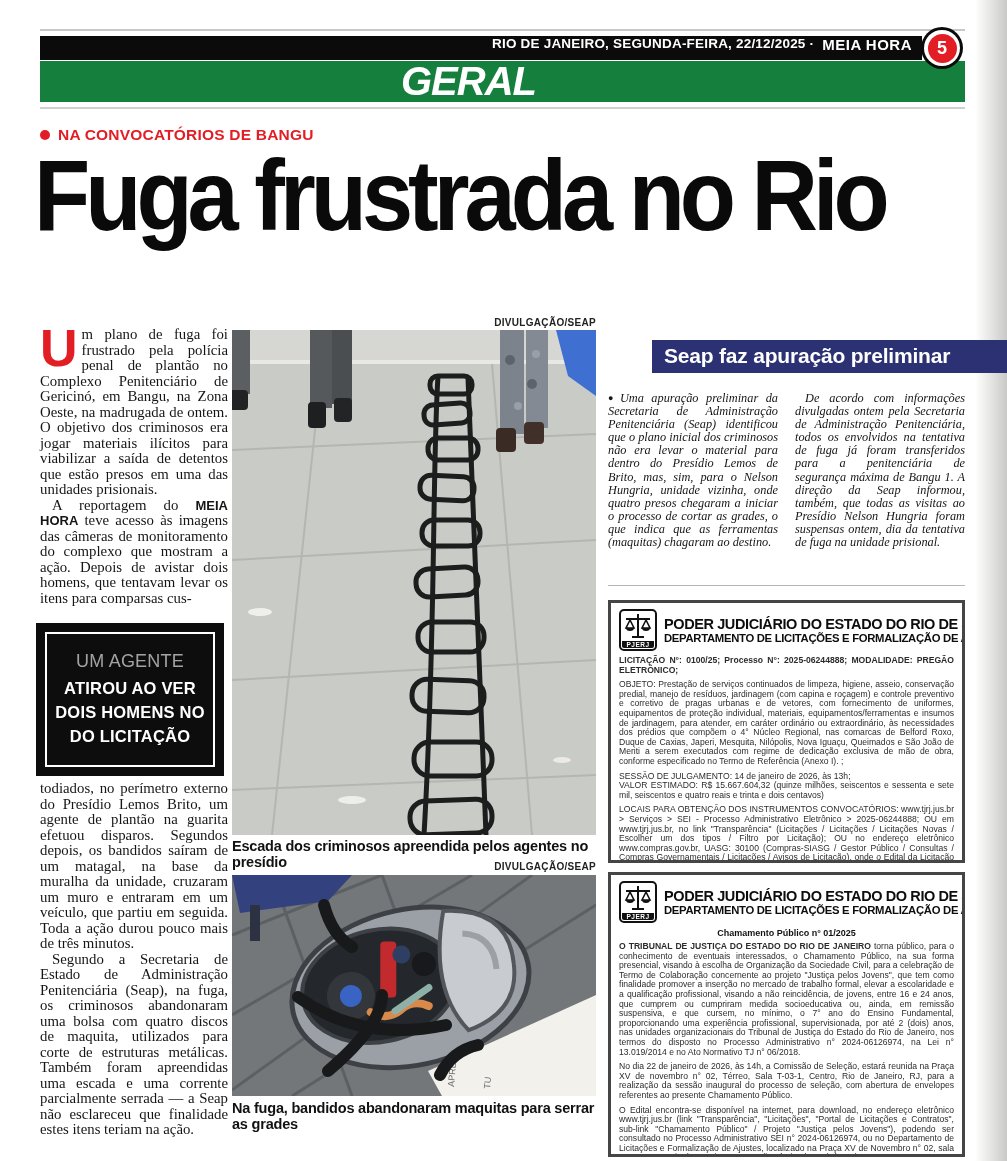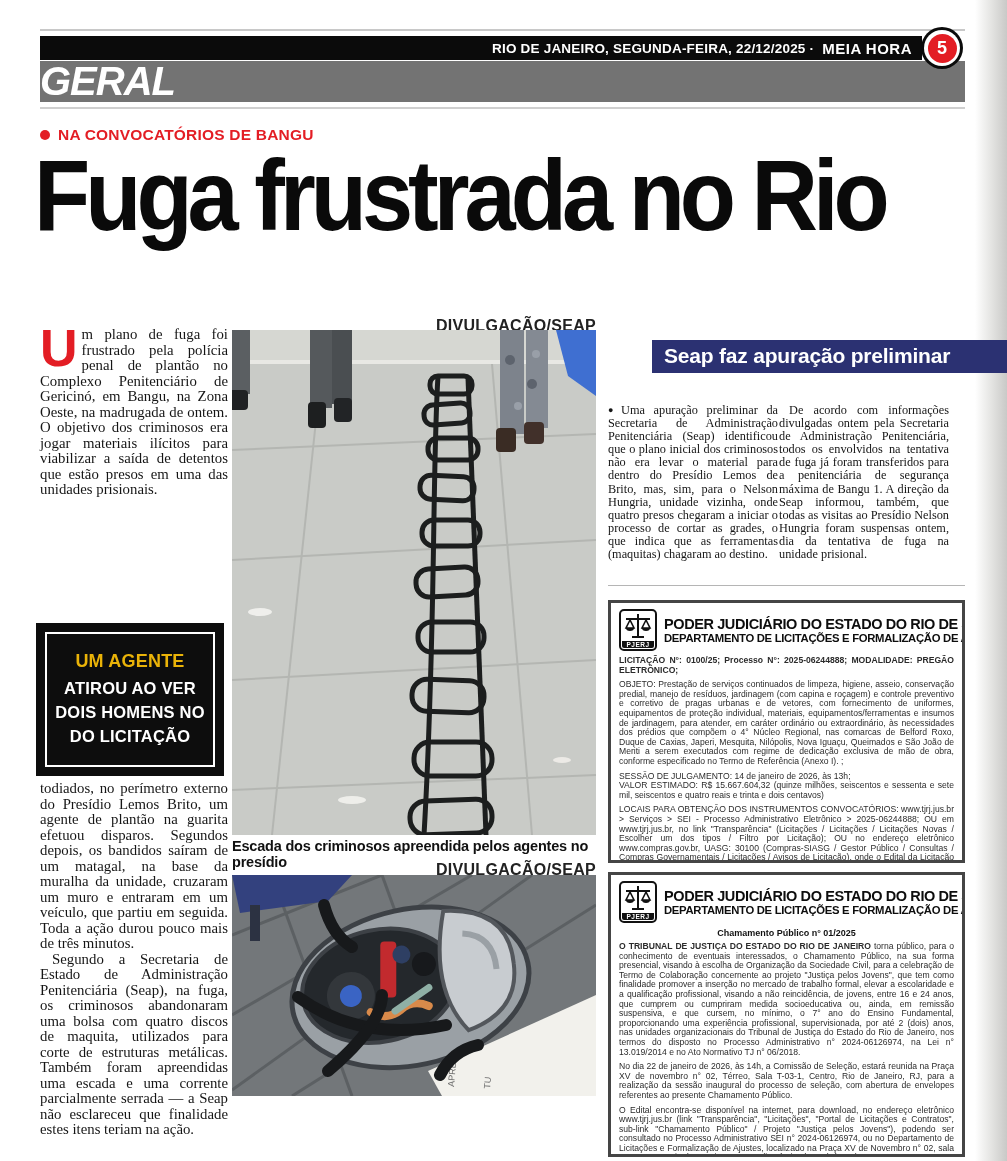--- a/index.html
+++ b/index.html
@@ -5,31 +5,31 @@
   * { margin:0; padding:0; box-sizing:border-box; }
   html,body { background:#fff; }
   body { font-family:"Liberation Sans", sans-serif; }
   #page { position:relative; width:1007px; height:1161px; background:#fff; overflow:hidden; }
   .edge-shade { position:absolute; right:0; top:0; width:32px; height:100%;
     background:linear-gradient(90deg, #fff 0%, #e2e2e0 55%, #c9c9c7 100%); }
 
   
   .top-rule { position:absolute; left:40px; top:29px; width:925px; height:2px; background:#c8c8c8; }
   .masthead-bar { position:absolute; left:40px; top:36px; width:882px; height:24px; background:#0b0b0b;
-    display:flex; align-items:center; justify-content:flex-end; padding-right:10px; }
+    display:flex; justify-content:flex-end; padding-right:10px; }
   .masthead-bar .dateline { color:#fff; font-weight:bold; font-size:13.5px; letter-spacing:.2px; }
   .masthead-bar .brand { color:#fff; font-weight:bold; font-size:15px; margin-left:8px; letter-spacing:.5px; }
   .page-badge { position:absolute; left:921px; top:27px; width:42px; height:42px; border-radius:50%;
     background:#0b0b0b; display:flex; align-items:center; justify-content:center; z-index:3; }
   .page-badge .inner { width:36px; height:36px; border-radius:50%; background:#fff;
     display:flex; align-items:center; justify-content:center; }
   .page-badge .core { width:29px; height:29px; border-radius:50%; background:#e31d24;
     display:flex; align-items:center; justify-content:center; color:#fff; font-weight:bold; font-size:18px; }
-  .section-bar { position:absolute; left:40px; top:61px; width:925px; height:41px; background:#737373;
-    display:flex; align-items:center; justify-content:flex-start; padding-right:68px; }
+  .section-bar { position:absolute; left:40px; top:61px; width:925px; height:41px; background:#15803d;
+    display:flex; align-items:center; justify-content:center; padding-right:68px; }
   .section-bar .section { color:#fff; font-size:40px; font-weight:bold; font-style:italic;
     letter-spacing:-1px; transform:scaleY(1.02); }
   .thin-rule { position:absolute; left:40px; top:107px; width:925px; height:2px; background:#cfcfcf; }
 
   
   .kicker { position:absolute; left:40px; top:126px; display:flex; align-items:center; }
   .kicker-dot { width:10px; height:10px; border-radius:50%; background:#e31d24; margin-right:8px; }
   .kicker span { color:#e31d24; font-weight:bold; font-size:15.5px; letter-spacing:.2px; }
   .headline { position:absolute; left:34px; top:146px; width:950px; font-size:92px; font-weight:bold;
     color:#0a0a0a; letter-spacing:-5px; line-height:1.0; white-space:nowrap; transform:scaleY(1.08); transform-origin:left top; }
@@ -43,38 +43,38 @@
   .art p + p { text-indent:12px; }
   .dropcap { float:left; color:#e31d24; font-family:"Liberation Sans", sans-serif; font-weight:bold;
     font-size:52px; line-height:42px; padding-right:4px; }
   .brand-inline { font-family:"Liberation Sans", sans-serif; font-weight:bold; font-size:13px; }
 
   
   .quote-box { position:absolute; left:36px; top:623px; width:188px; height:153px; background:#0d0d0d;
     border:3px solid #0d0d0d; outline:none; padding:6px; }
   .quote-inner { width:100%; height:100%; border:2px solid #fff; display:flex; flex-direction:column;
     align-items:center; justify-content:center; text-align:center; padding:4px 6px; }
-  .quote-hl { color:#eab308; font-weight:bold; font-size:18px; margin-bottom:4px; letter-spacing:.2px; }
+  .quote-hl { color:#a3a3a3; font-weight:normal; font-size:18px; margin-bottom:4px; letter-spacing:.2px; }
   .quote-line { color:#fff; font-weight:bold; font-size:16.5px; line-height:24px; letter-spacing:.2px; }
 
   
-  .credit { position:absolute; width:364px; text-align:right; font-size:16px; font-weight:bold; color:#222; letter-spacing:.3px; }
+  .credit { position:absolute; width:364px; text-align:right; font-size:10px; font-weight:bold; color:#222; letter-spacing:.3px; }
   .credit1 { left:232px; top:317px; }
   .credit2 { left:232px; top:861px; }
   .photo { position:absolute; left:232px; width:364px; overflow:hidden; background:#c7c9c6; }
   .photo1 { top:330px; height:505px; }
   .photo2 { top:875px; height:221px; }
   .caption { position:absolute; left:232px; width:368px; font-weight:bold; font-size:14.5px; color:#111; letter-spacing:-.2px; }
   .caption1 { top:838px; }
   .caption2 { top:1100px; }
 
   
   .seap-header { position:absolute; left:608px; top:340px; width:357px; height:33px; background:#2b3172;
     color:#fff; font-weight:bold; font-size:21px; display:flex; align-items:center; padding:0 0 2px 12px; letter-spacing:-.2px;margin-left:44px; }
-  .seap-cols { position:absolute; left:608px; top:404px; width:357px; display:flex; gap:1px; }
+  .seap-cols { position:absolute; left:608px; top:392px; width:357px; display:flex; gap:17px;font-style:italic; }
   .seap-col { width:170px; font-family:"Liberation Serif", serif; font-size:12.3px; line-height:13.1px;
     color:#151515; text-align:justify; }
   .seap-col .bullet { font-size:9px; vertical-align:1px; padding-right:2px; }
   .seap-col.second { text-indent:10px; }
   .rule2 { position:absolute; left:608px; top:585px; width:357px; height:1px; background:#b5b5b5; }
 
   
   .notice { position:absolute; left:608px; width:357px; background:#fff; border:3px solid #454545; padding:6px 8px; overflow:hidden; }
   .notice1 { top:600px; height:263px; }
   .notice2 { top:872px; height:285px; }
@@ -112,20 +112,21 @@
   <div class="thin-rule"></div>
 
   <div class="kicker">
     <span class="kicker-dot"></span>
     <span>NA CONVOCATÓRIOS DE BANGU</span>
   </div>
   <h1 class="headline">Fuga frustrada no Rio</h1>
 
   <div class="art art-top">
     <p><span class="dropcap">U</span><span>m plano de fuga foi frustrado pela polícia penal de plantão no Complexo Penitenciário de Gericinó, em Bangu, na Zona Oeste, na madrugada de ontem. O objetivo dos criminosos era jogar materiais ilícitos para viabilizar a saída de detentos que estão presos em uma das unidades prisionais.</span></p>
+    <p><span>A reportagem do </span><span class="brand-inline">MEIA HORA</span><span> teve acesso às imagens das câmeras de monitoramento do complexo que mostram a ação. Depois de avistar dois homens, que tentavam levar os itens para comparsas cus-</span></p>
   </div>
 
   <div class="quote-box">
     <div class="quote-inner">
       <div class="quote-hl">UM AGENTE</div>
       <div class="quote-line">ATIROU AO VER</div>
       <div class="quote-line">DOIS HOMENS NO</div>
       <div class="quote-line">DO LICITAÇÃO</div>
     </div>
   </div>
@@ -231,20 +232,21 @@
       </g>
 
       <g stroke="#17191b" stroke-width="12" fill="none" stroke-linecap="round">
         <path d="M66 122 Q 130 168 214 150"></path>
         <path d="M96 196 Q 150 150 150 120"></path>
         <path d="M92 30 Q 100 60 120 72"></path>
         <path d="M208 200 Q 220 176 246 170"></path>
       </g>
     </svg>
   </div>
+  <div class="caption caption2">Na fuga, bandidos abandonaram maquitas para serrar as grades</div>
 
   <div class="seap-header">Seap faz apuração preliminar</div>
   <div class="seap-cols">
     <div class="seap-col"><span class="bullet">●</span><span>Uma apuração preliminar da Secretaria de Administração Penitenciária (Seap) identificou que o plano inicial dos criminosos não era levar o material para dentro do Presídio Lemos de Brito, mas, sim, para o Nelson Hungria, unidade vizinha, onde quatro presos chegaram a iniciar o processo de cortar as grades, o que indica que as ferramentas (maquitas) chagaram ao destino.</span></div>
     <div class="seap-col second">De acordo com informações divulgadas ontem pela Secretaria de Administração Penitenciária, todos os envolvidos na tentativa de fuga já foram transferidos para a penitenciária de segurança máxima de Bangu 1. A direção da Seap informou, também, que todas as visitas ao Presídio Nelson Hungria foram suspensas ontem, dia da tentativa de fuga na unidade prisional.</div>
   </div>
   <div class="rule2"></div>
 
   <div class="notice notice1">
     <div class="notice-head">

